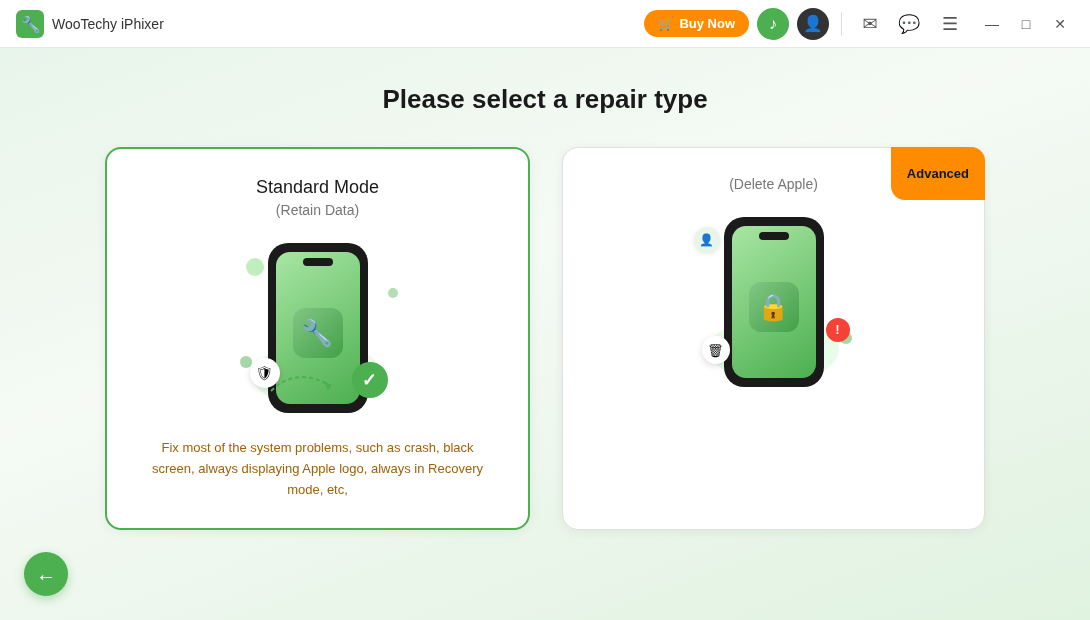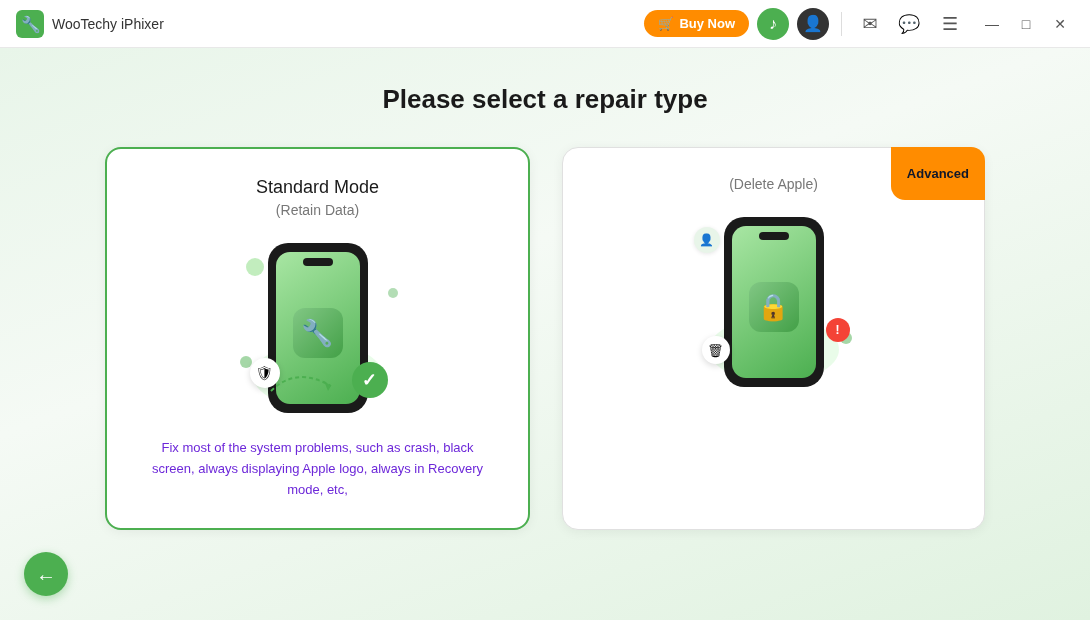--- a/index.html
+++ b/index.html
@@ -273,21 +273,21 @@
       display: flex;
       align-items: center;
       justify-content: center;
       font-size: 14px;
       box-shadow: 0 2px 6px rgba(0,0,0,0.15);
     }
 
     
     .card-description {
       font-size: 13px;
-      color: #6d28d9;
+      color: #a16207;
       text-align: center;
       line-height: 1.6;
       flex: 1;
       display: flex;
       align-items: flex-end;
     }
 
     
     .back-btn {
       position: absolute;

